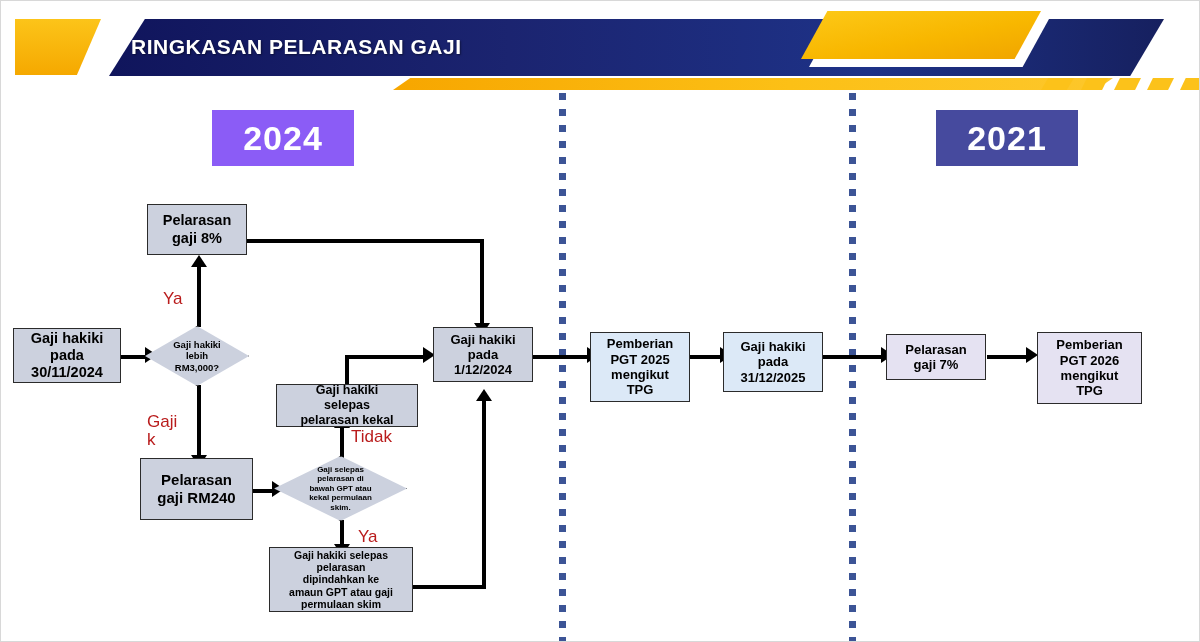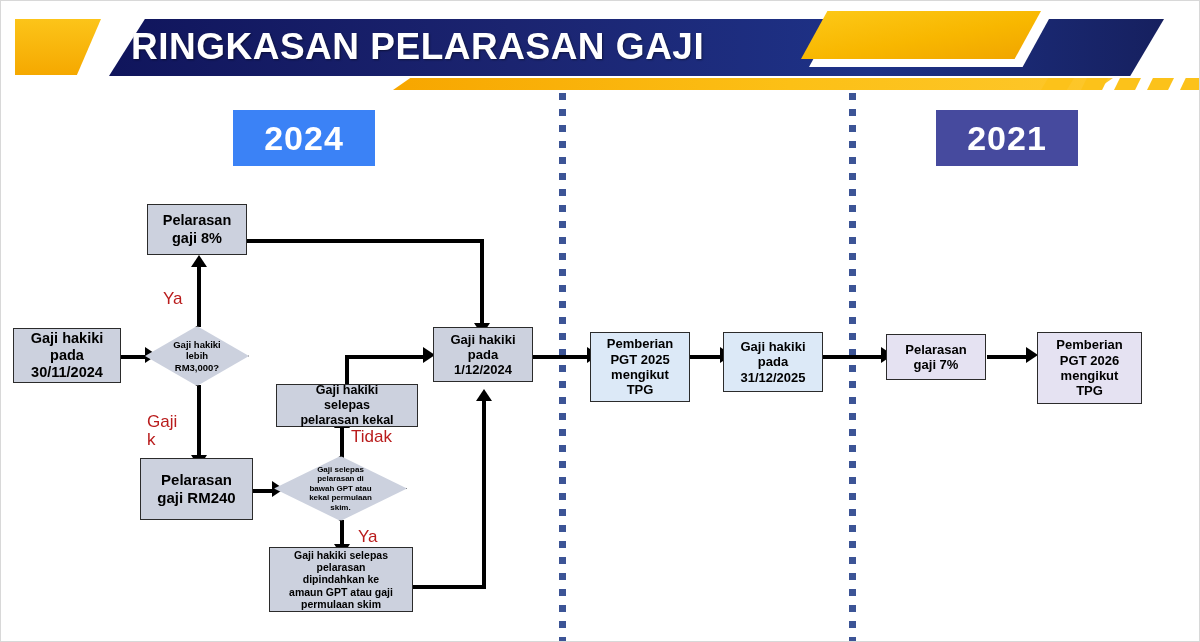--- a/index.html
+++ b/index.html
@@ -26,21 +26,21 @@
   }
   .hdr-bar{
     position:absolute;left:108px;top:18px;width:1055px;height:57px;
     background:linear-gradient(90deg,#10155c 0%,#1b2470 38%,#1e3287 72%,#16205f 100%);
     clip-path:polygon(3.4% 0,100% 0,96.8% 100%,0 100%);
   }
   .hdr-title{
     position:absolute;left:130px;top:22px;height:48px;
     display:flex;align-items:center;
     color:#ffffff;
-    font-size:37px;font-weight:bold;letter-spacing:.5px;
+    font-size:21px;font-weight:bold;letter-spacing:.5px;
     text-shadow:1px 1px 2px rgba(0,0,0,.45);
     white-space:nowrap;
   }
   .hdr-gold-shadow{
     position:absolute;left:808px;top:18px;width:240px;height:48px;
     background:#ffffff;
     box-shadow:2px 3px 5px rgba(0,0,0,.25);
     clip-path:polygon(11% 0,100% 0,89% 100%,0 100%);
   }
   .hdr-gold-card{
@@ -59,21 +59,21 @@
     clip-path:polygon(22% 0,100% 0,78% 100%,0 100%);
   }
 
   
   .year-badge{
     position:absolute;
     display:flex;align-items:center;justify-content:center;
     font-size:34px;font-weight:bold;color:#ffffff;
     letter-spacing:1px;
   }
-  #year-2024{left:211px;top:109px;width:142px;height:56px;background:#3b82f6;margin-left:21px;}
+  #year-2024{left:211px;top:109px;width:142px;height:56px;background:#8b5cf6;}
   #year-2025{left:637px;top:109px;width:142px;height:56px;background:#a9cce8;}
   #year-2026{left:935px;top:109px;width:142px;height:56px;background:#464a9e;}
 
   
   .divider{
     position:absolute;top:92px;width:7px;height:548px;
   }
   .divider span{
     display:block;width:7px;height:7px;background:#3c5496;margin-bottom:9px;
   }

